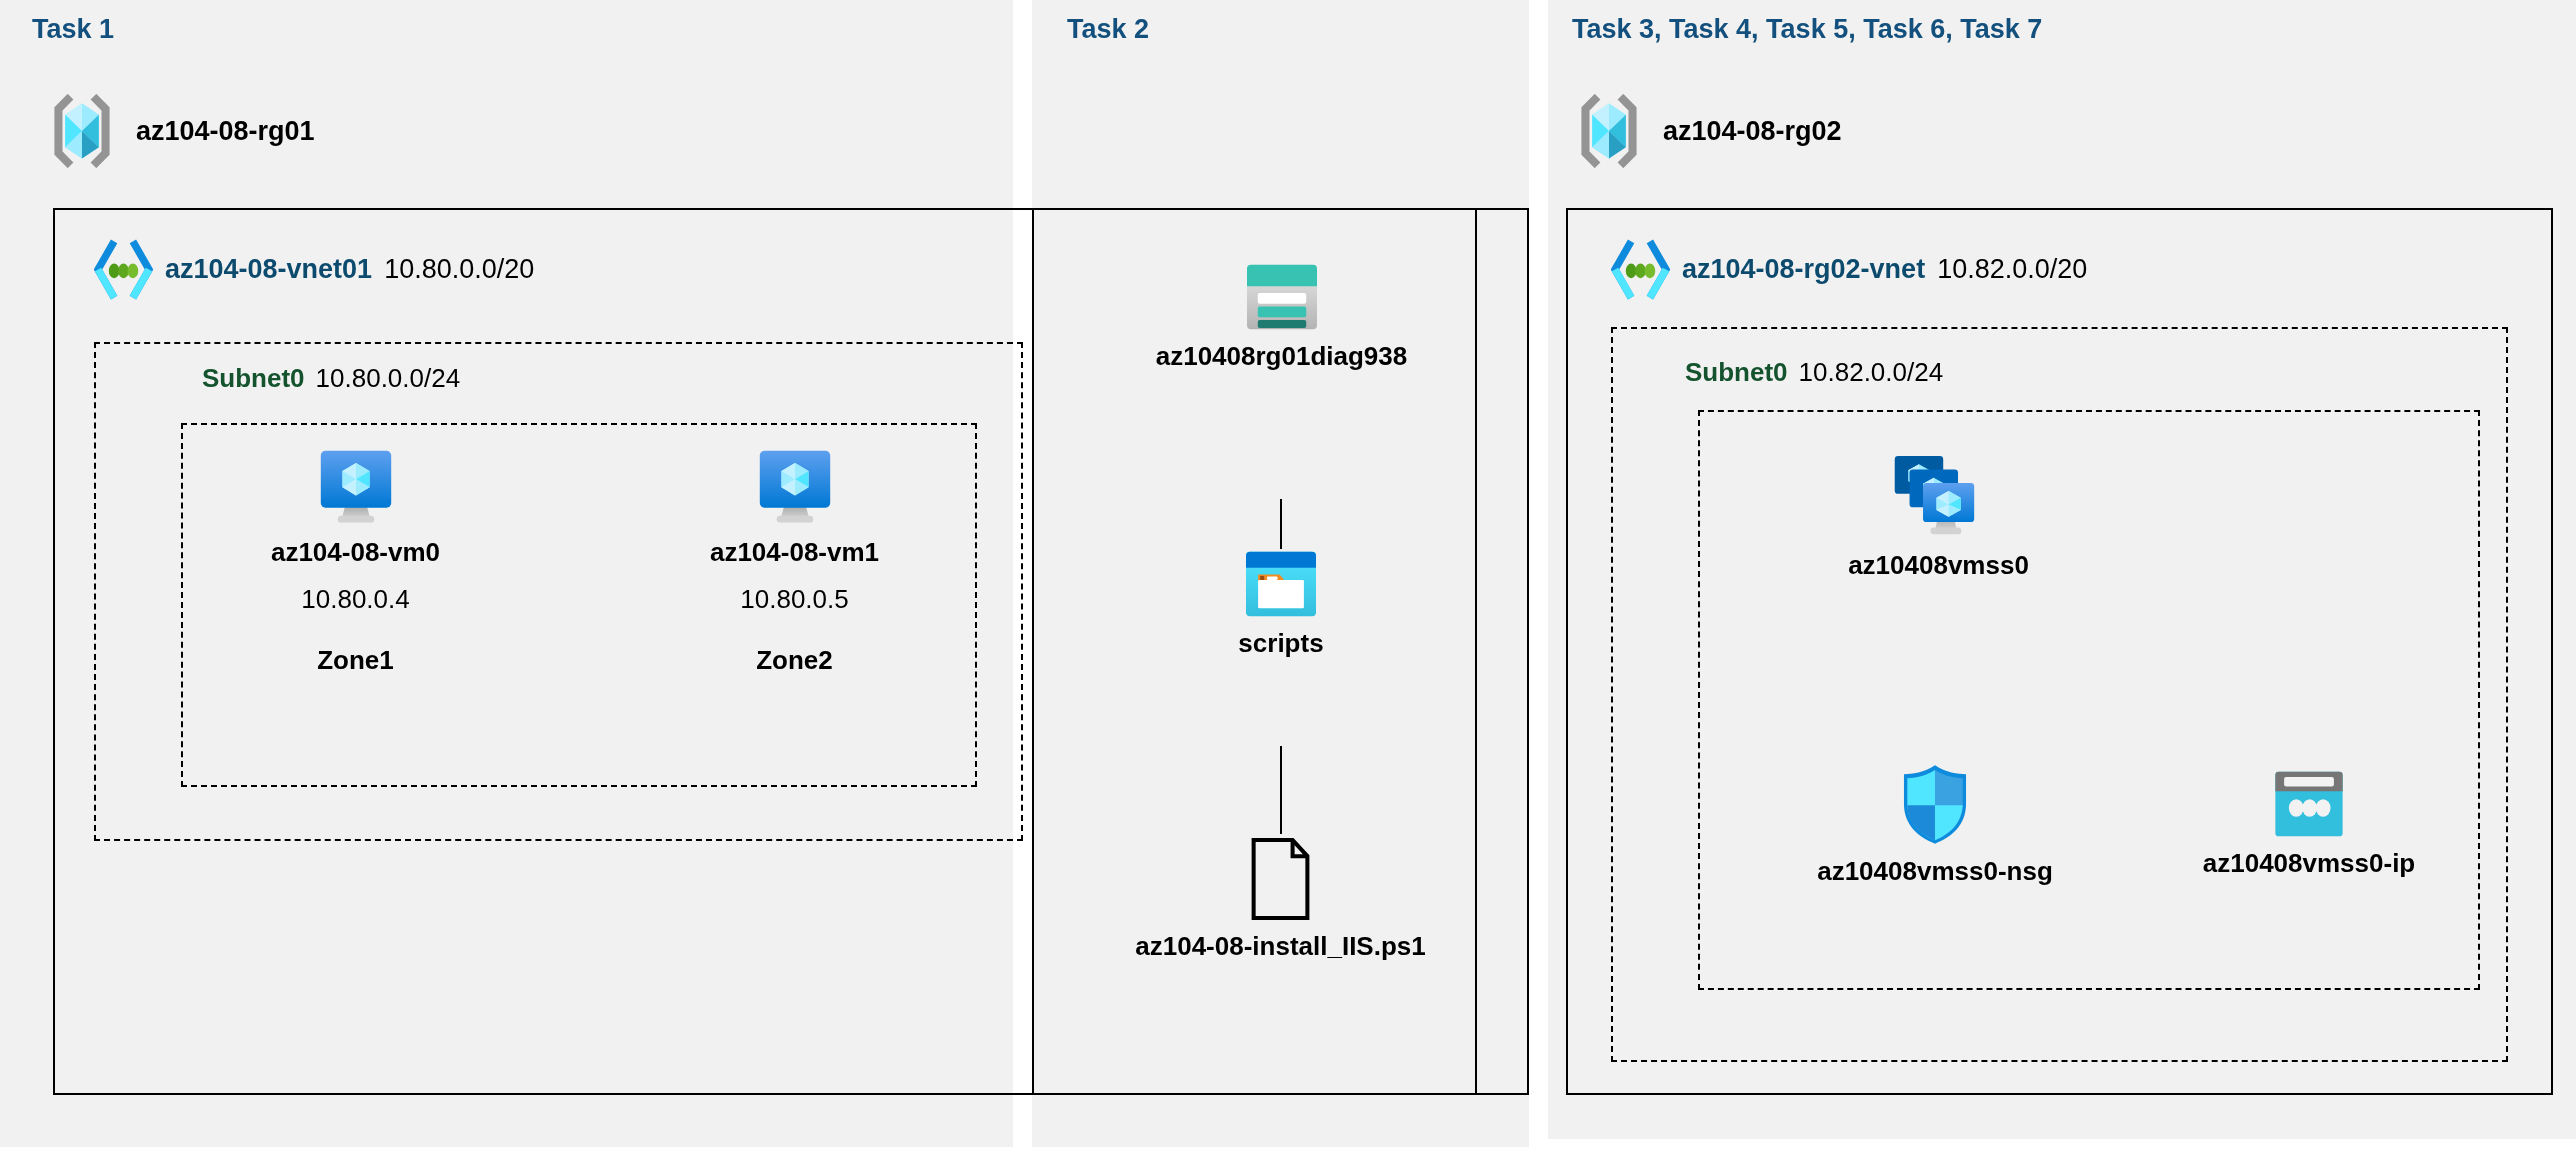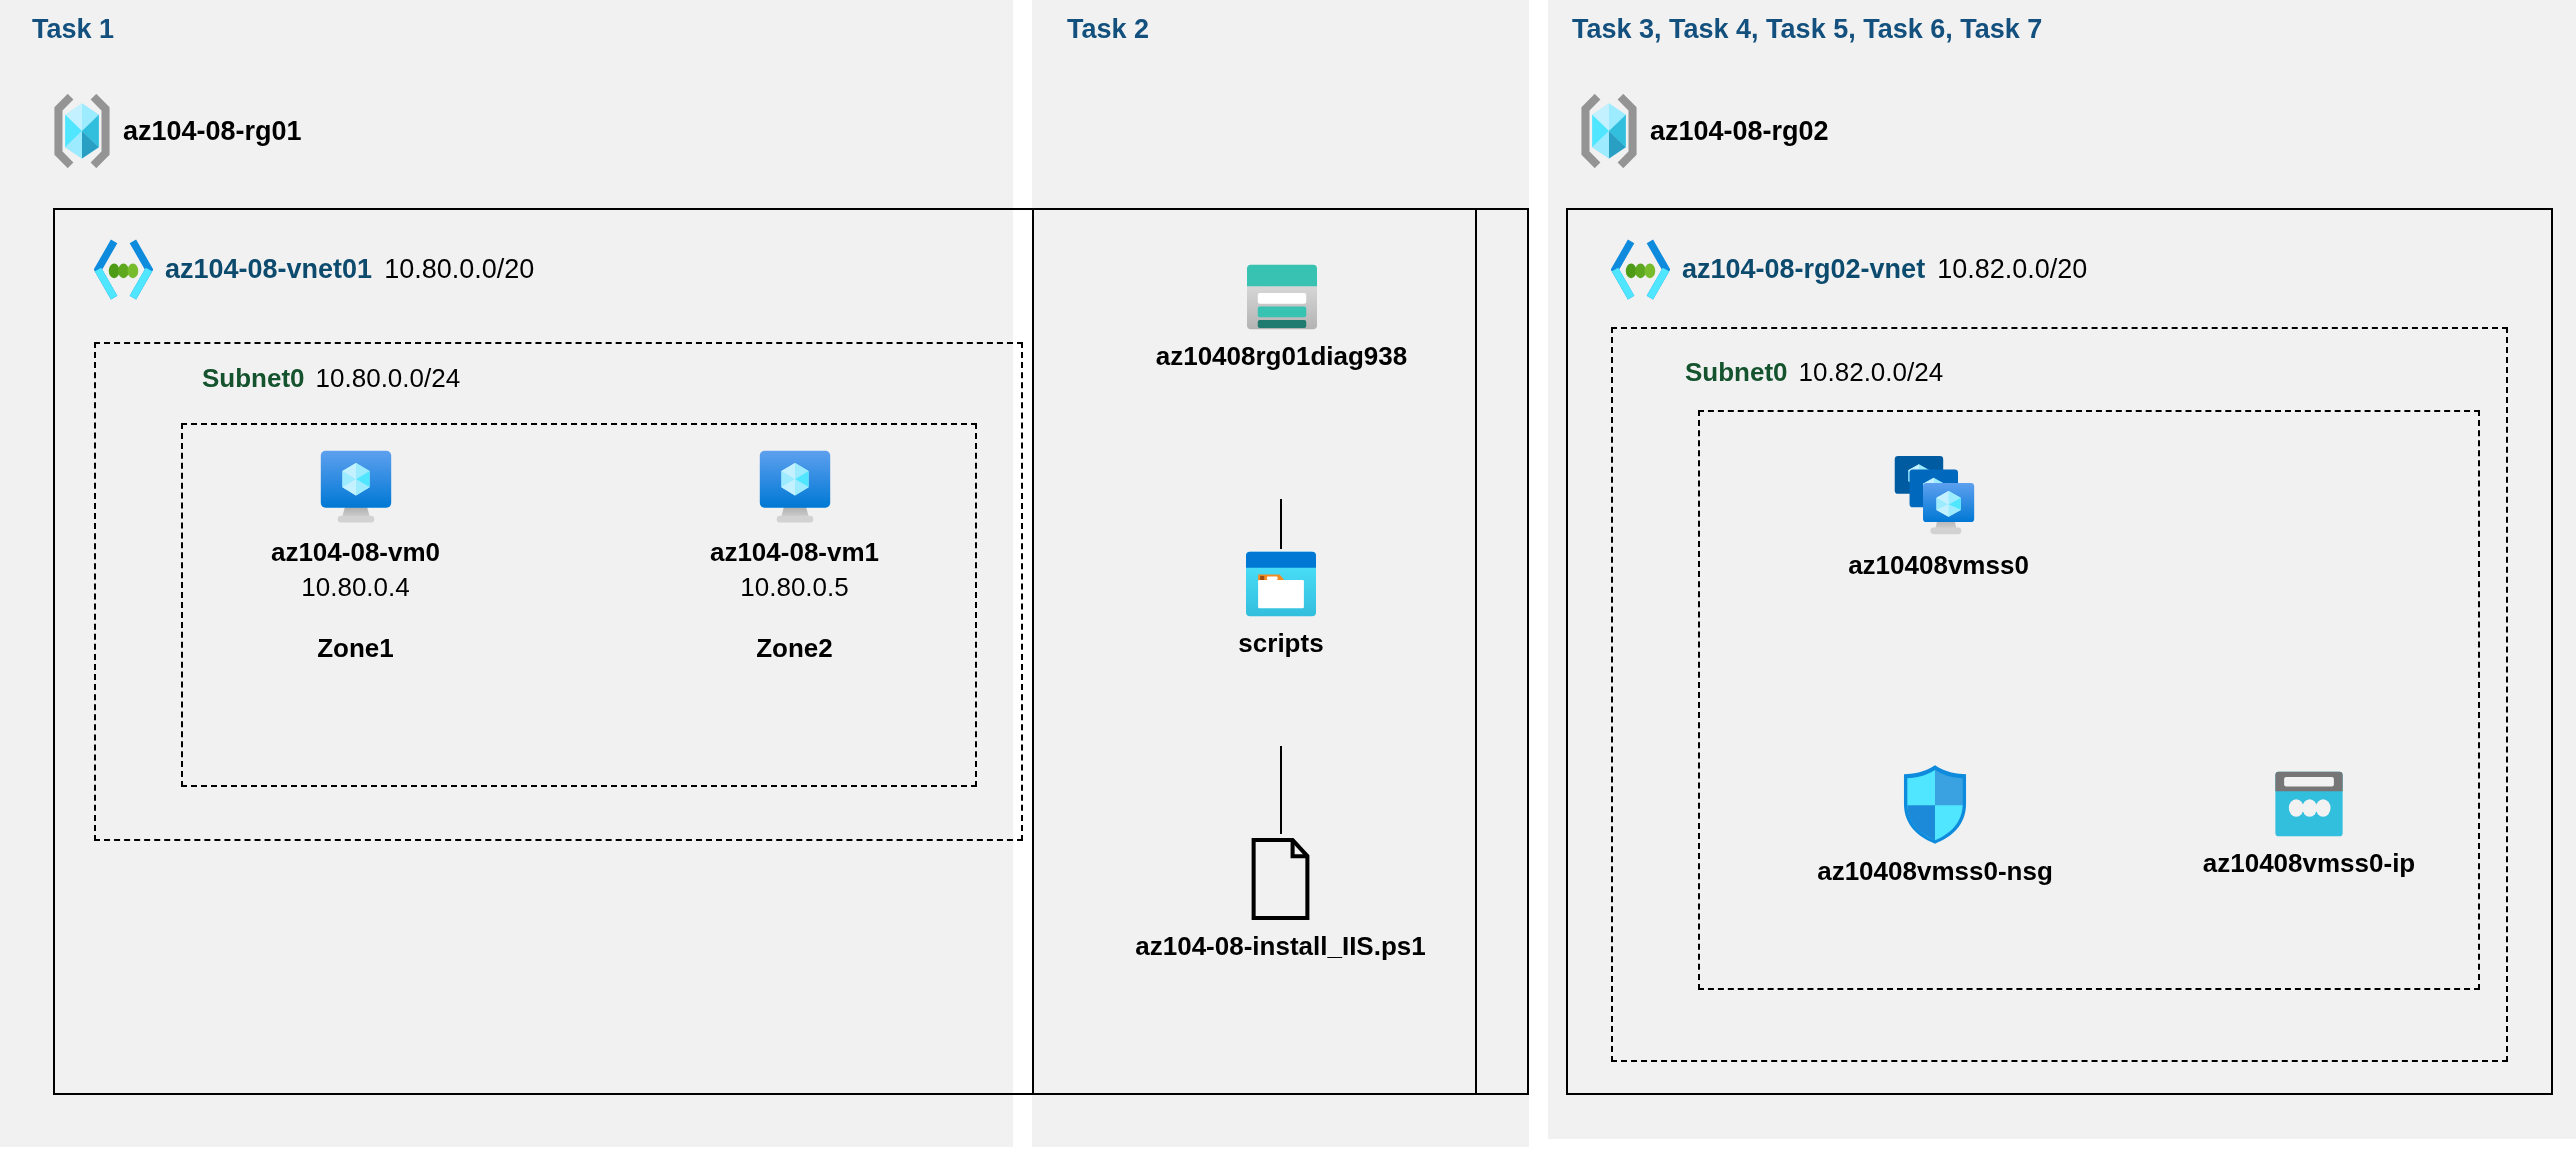--- a/index.html
+++ b/index.html
@@ -40,21 +40,21 @@
   }
   #task1-header { left: 32px;   top: 13.5px; }
   #task2-header { left: 1067px; top: 13.5px; }
   #task3-header { left: 1572px; top: 13.5px; }
 
   
   .rg-row {
     position: absolute;
     display: flex;
     align-items: center;
-    gap: 12px;
+    gap: 25px;
     justify-content: center;
   }
   #rg01-row { left: 53px;   top: 94px; }
   #rg02-row { left: 1580px; top: 94px; }
   .rg-label {
     font-size: 27px;
     font-weight: bold;
     color: #000000;
     white-space: nowrap;
   }
@@ -123,21 +123,21 @@
     font-weight: bold;
     color: #000000;
     white-space: nowrap;
     margin-top: 9.4px;
   }
   .node-sub {
     font-size: 26px;
     font-weight: normal;
     color: #000000;
     white-space: nowrap;
-    margin-top: 4px;
+    margin-top: 16px;
   }
   .node-zone {
     font-size: 26px;
     font-weight: bold;
     color: #000000;
     white-space: nowrap;
     margin-top: 30px;
   }
 
   

